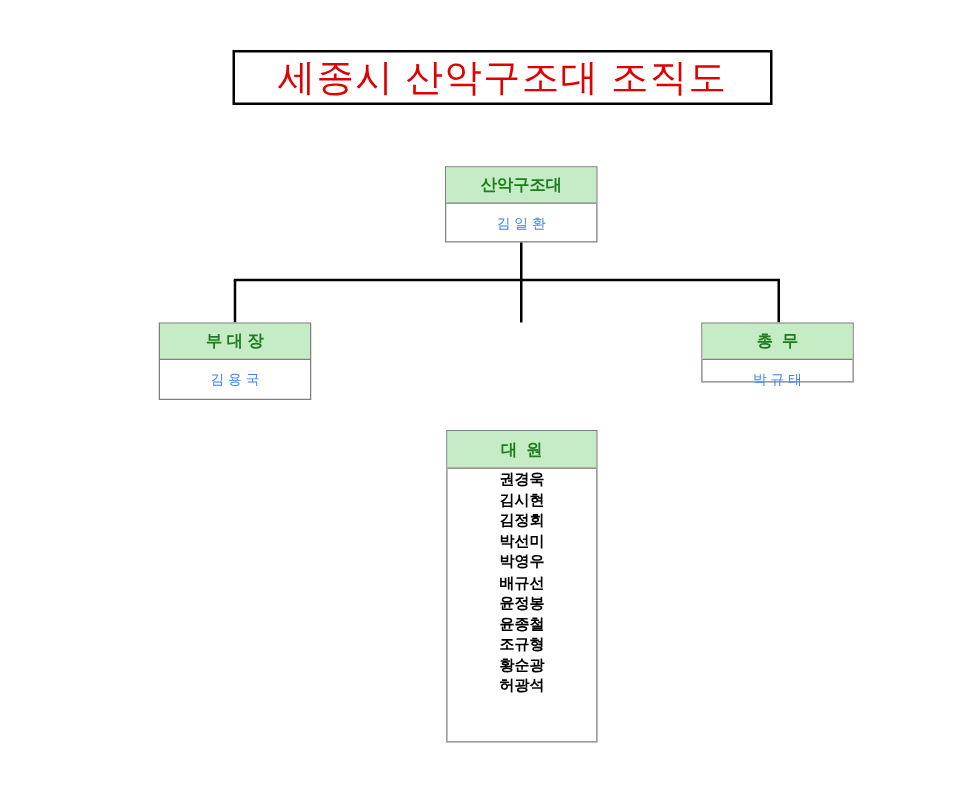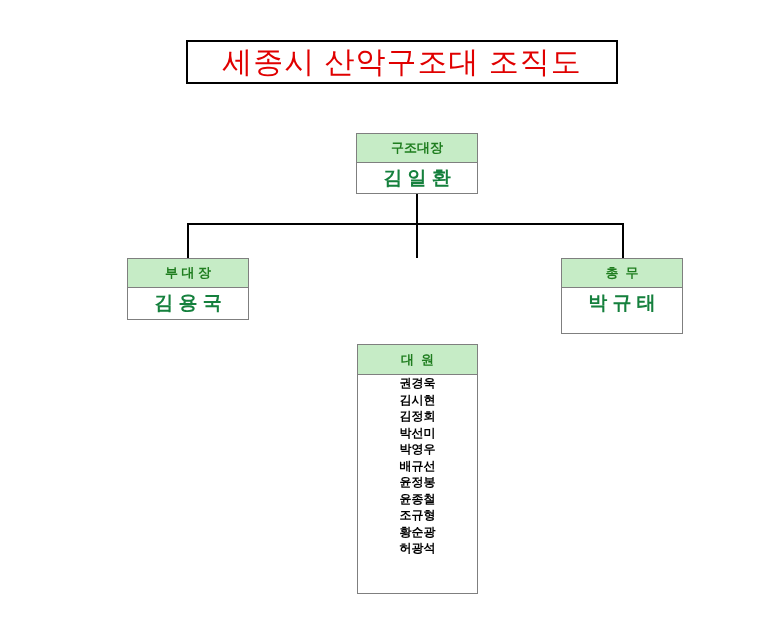--- a/index.html
+++ b/index.html
@@ -40,29 +40,29 @@
     border-bottom: 1px solid #7f7f7f;
     color: #1f7d1f;
     font-weight: 700;
     font-size: 13px;
     display: flex; align-items: center; justify-content: center;
     white-space: pre;
   }
   .org-name {
     height: 30px;
     display: flex; align-items: center; justify-content: center;
-    color: #15803d;
-    font-weight: 700;
-    font-size: 19px;
+    color: #3b82f6;
+    font-weight: 400;
+    font-size: 11px;
     white-space: pre;
   }
   .box-root   { left: 336px; top: 133px; height: 61px; }
   .box-child0 { left: 107px; top: 258px; height: 62px; }
   .box-child1 { left: 336px; top: 258px; height: 62px; }
-  .box-child2 { left: 541px; top: 258px; height: 76px; }
+  .box-child2 { left: 541px; top: 258px; height: 48px; }
   .box-members { left: 337px; top: 344px; width: 121px; height: 250px; }
   .box-members .org-header { height: 30px; }
   .members-list {
     text-align: center;
   }
   .member-name {
     font-size: 12px;
     font-weight: 700;
     line-height: 16.5px;
     color: #000000;
@@ -81,21 +81,21 @@
 </head>
 <body>
 
 <div class="canvas">
 
   <div class="title-box">
     <span class="title-text">세종시 산악구조대 조직도</span>
   </div>
 
   <div class="org-box box-root">
-    <div class="org-header">구조대장</div>
+    <div class="org-header">산악구조대</div>
     <div class="org-name">김 일 환</div>
   </div>
 
   <div class="connector conn-root-v"></div>
   <div class="connector conn-h"></div>
   <div class="connector conn-drop-l"></div>
   <div class="connector conn-drop-m"></div>
   <div class="connector conn-drop-r"></div>
 
   <div class="org-box box-child0">

